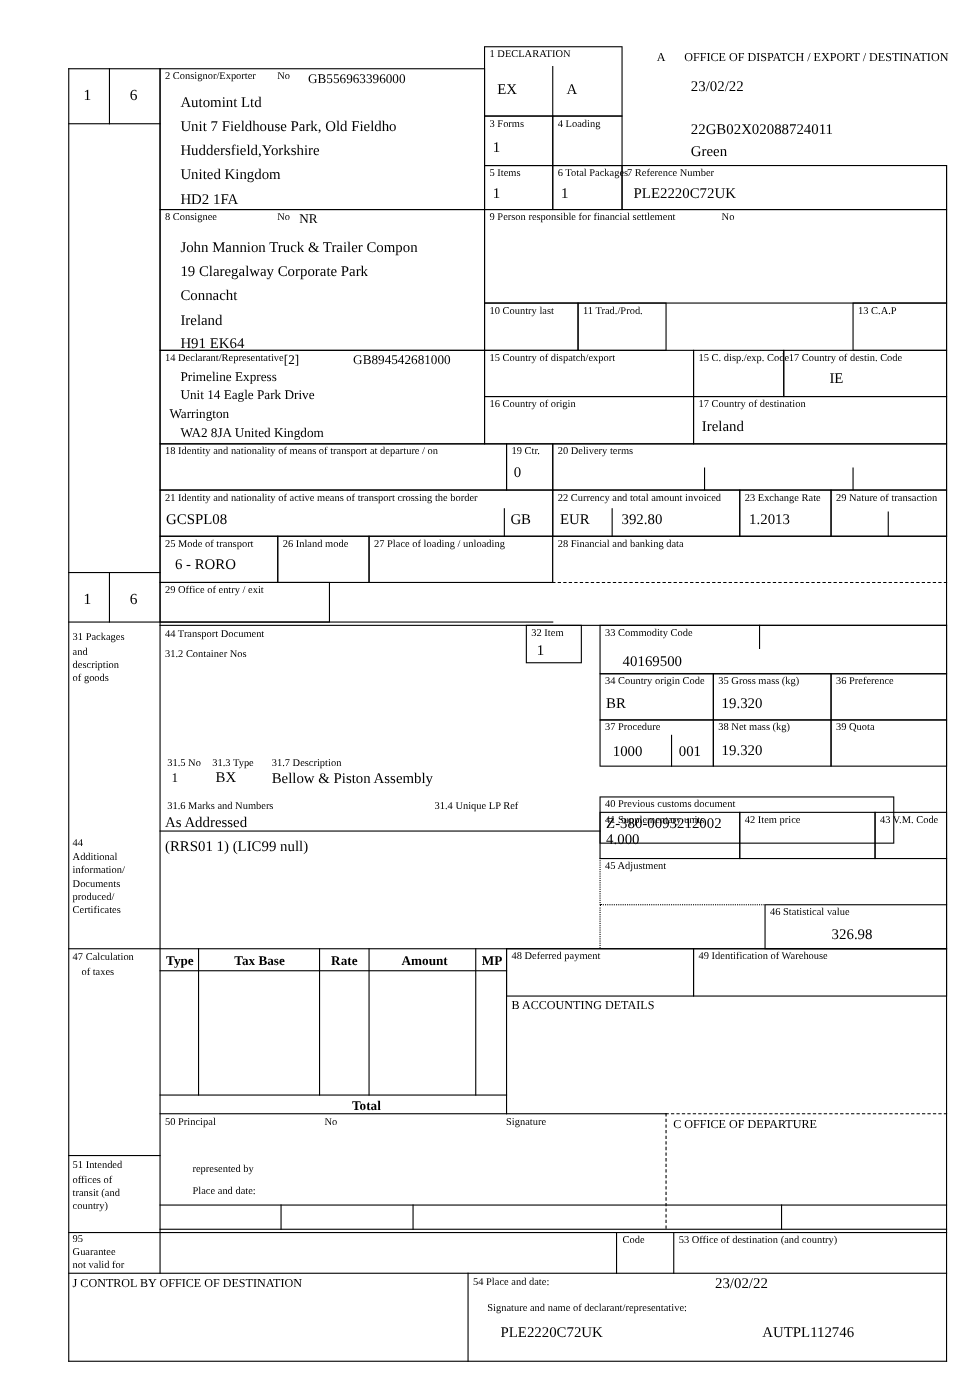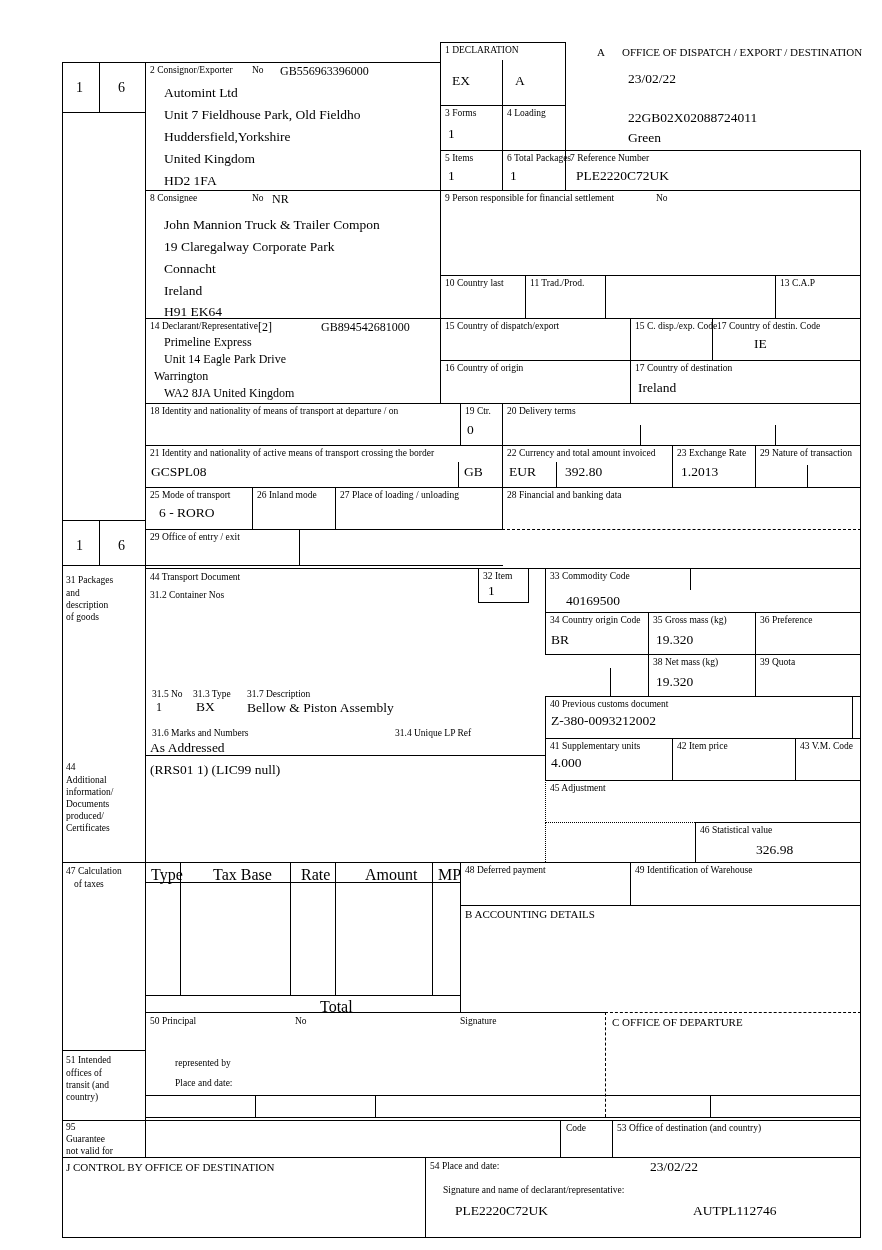--- a/index.html
+++ b/index.html
@@ -3,21 +3,21 @@
 <meta charset="utf-8">
 <style>
   html,body{margin:0;padding:0;background:#fff}
   #page{position:relative;width:882px;height:1250px;background:#fff;color:#000;
         font-family:"Liberation Serif","DejaVu Serif",serif;overflow:hidden}
   .bx{position:absolute;border:1px solid #000;box-sizing:border-box}
   .l{position:absolute;font-size:9.5px;line-height:1.15;white-space:nowrap}
   .v{position:absolute;font-size:13.5px;white-space:nowrap}
   .v12{position:absolute;font-size:12px;white-space:nowrap}
   .t{position:absolute;font-size:11px;white-space:nowrap}
-  .th{position:absolute;font-size:16px;font-weight:normal;white-space:nowrap}
+  .th{position:absolute;font-size:12px;font-weight:bold;white-space:nowrap}
   .num{position:absolute;font-size:14px;white-space:nowrap}
   .hl{position:absolute;height:1px;background:#000}
   .vl{position:absolute;width:1px;background:#000}
   .hld{position:absolute;height:0;border-top:1px dashed #000}
   .hldot{position:absolute;height:0;border-top:1px dotted #000}
   .vld{position:absolute;width:0;border-left:1px dashed #000}
   .vldot{position:absolute;width:0;border-left:1px dotted #000}
 </style>
 </head>
 <body>
@@ -228,29 +228,34 @@
     <span class="l" style="left:4px;top:2px">34 Country origin Code</span>
     <span class="v" style="left:5px;top:19px">BR</span>
   </div>
   <div class="bx" style="left:648px;top:612px;width:108px;height:43px">
     <span class="l" style="left:4px;top:2px">35 Gross mass (kg)</span>
     <span class="v" style="left:7px;top:19px">19.320</span>
   </div>
   <div class="bx" style="left:755px;top:612px;width:106px;height:43px">
     <span class="l" style="left:4px;top:2px">36 Preference</span>
   </div>
+  <div class="bx" style="left:545px;top:654px;width:104px;height:43px">
+    <span class="l" style="left:4px;top:2px">37 Procedure</span>
+    <span class="v" style="left:11px;top:20px">1000</span>
+    <span class="v" style="left:71px;top:20px">001</span>
+  </div>
   <div class="vl" style="left:610px;top:668px;height:29px"></div>
   <div class="bx" style="left:648px;top:654px;width:108px;height:43px">
     <span class="l" style="left:4px;top:2px">38 Net mass (kg)</span>
     <span class="v" style="left:7px;top:19px">19.320</span>
   </div>
   <div class="bx" style="left:755px;top:654px;width:106px;height:43px">
     <span class="l" style="left:4px;top:2px">39 Quota</span>
   </div>
-  <div class="bx" style="left:545px;top:696px;width:308px;height:43px">
+  <div class="bx" style="left:545px;top:724px;width:268px;height:43px">
     <span class="l" style="left:4px;top:2px">40 Previous customs document</span>
     <span class="v" style="left:5px;top:16px">Z-380-0093212002</span>
   </div>
   <div class="bx" style="left:545px;top:738px;width:128px;height:43px">
     <span class="l" style="left:4px;top:2px">41 Supplementary units</span>
     <span class="v" style="left:5px;top:16px">4.000</span>
   </div>
   <div class="bx" style="left:672px;top:738px;width:124px;height:43px">
     <span class="l" style="left:4px;top:2px">42 Item price</span>
   </div>

